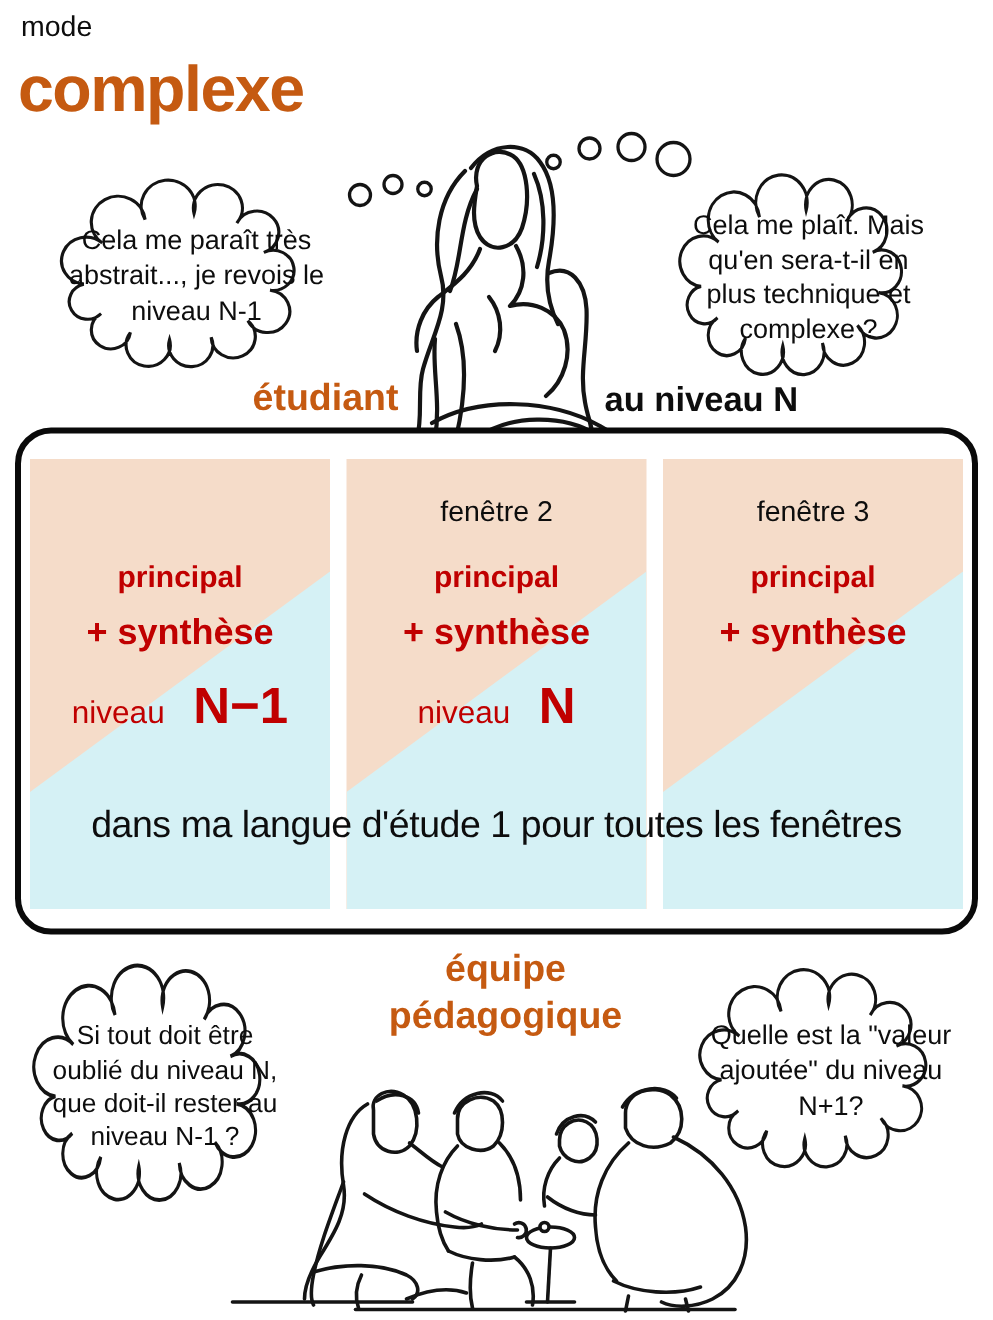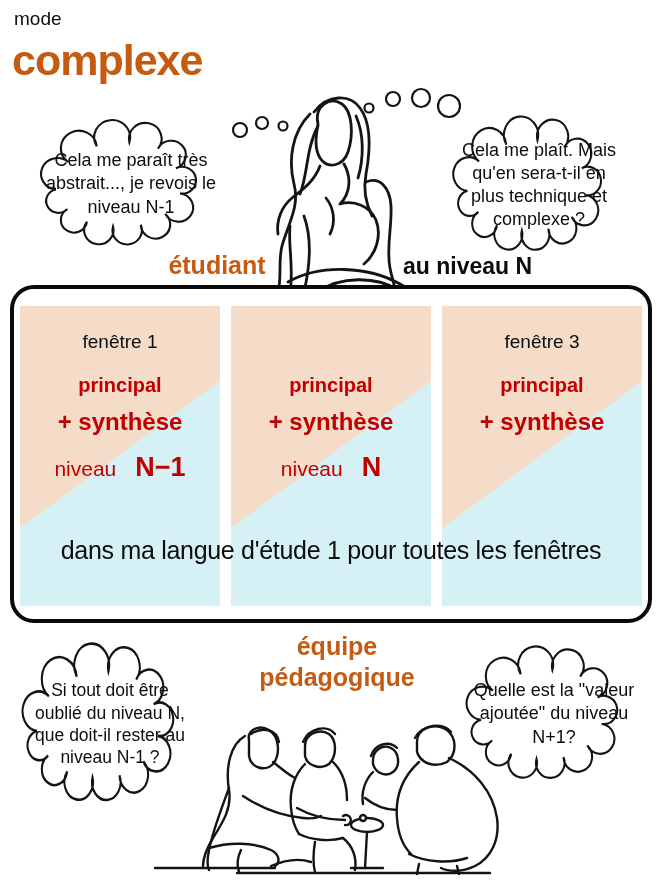--- a/index.html
+++ b/index.html
@@ -51,21 +51,21 @@
     clip-path:polygon(0 74%, 100% 25%, 100% 100%, 0 100%);
   }
   .panel .p-title{position:absolute;left:0;right:0;top:25px;text-align:center;
     font-size:19px;color:#0d0d0d;}
   .panel .p-line1{position:absolute;left:0;right:0;top:68px;text-align:center;
     font-size:20px;font-weight:bold;color:#c00000;}
   .panel .p-line2{position:absolute;left:0;right:0;top:102px;text-align:center;
     font-size:24px;font-weight:bold;color:#c00000;}
   .panel .p-level{position:absolute;left:0;right:0;top:146px;text-align:center;
     color:#c00000;font-size:21px;}
-  .panel .p-level b{font-size:27px;margin-left:19px;font-weight:bold;}
+  .panel .p-level b{font-size:34px;margin-left:19px;font-weight:bold;}
   .box-caption{
     position:absolute;left:0;right:0;top:247px;text-align:center;z-index:5;
     font-size:25px;color:#0d0d0d;letter-spacing:-0.3px;
   }
 
   
   .lineart path, .lineart ellipse{fill:none;stroke:#141414;stroke-linecap:round;stroke-linejoin:round;}
   .student-art{left:248px;top:86px;width:228px;height:206px;}
   .team-art{left:145px;top:718px;width:370px;height:158px;}
   .dots-art{left:228px;top:84px;width:240px;height:60px;}
@@ -131,28 +131,28 @@
 </svg>
 
 <div class="abs student-label">étudiant</div>
 <div class="abs level-note">au niveau N</div>
 
 <div class="abs main-box">
   <div class="panel-row">
 
     <div class="panel">
       <div class="blue"></div>
-      <div class="p-title">fenêtre 1</div>
       <div class="p-line1">principal</div>
       <div class="p-line2">+ synthèse</div>
       <div class="p-level"><span>niveau</span><b>N−1</b></div>
     </div>
 
     <div class="panel">
       <div class="blue"></div>
+      <div class="p-title">fenêtre 2</div>
       <div class="p-line1">principal</div>
       <div class="p-line2">+ synthèse</div>
       <div class="p-level"><span>niveau</span><b>N</b></div>
     </div>
 
     <div class="panel">
       <div class="blue"></div>
       <div class="p-title">fenêtre 3</div>
       <div class="p-line1">principal</div>
       <div class="p-line2">+ synthèse</div>

